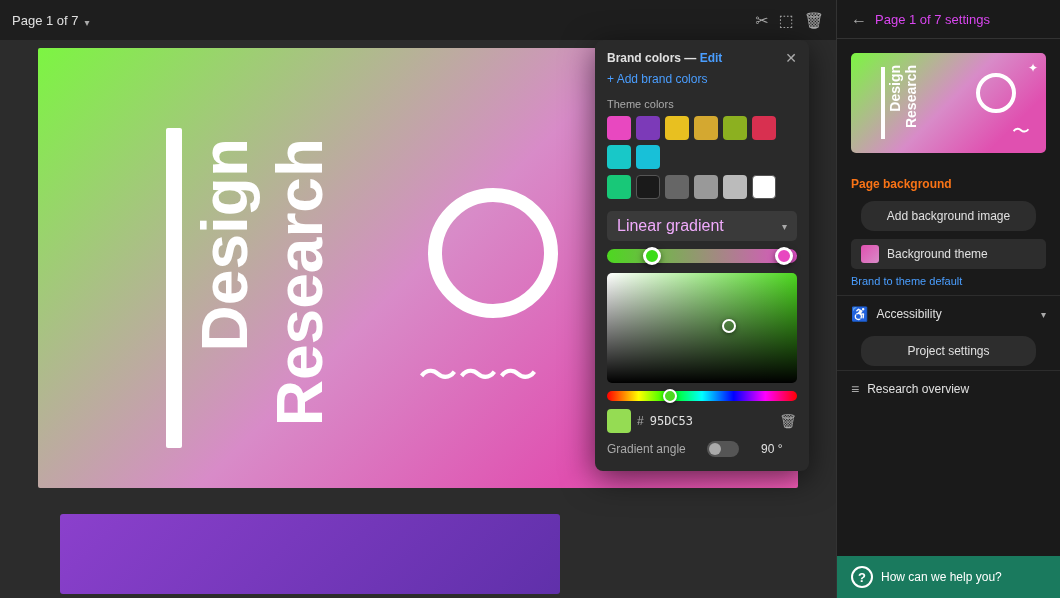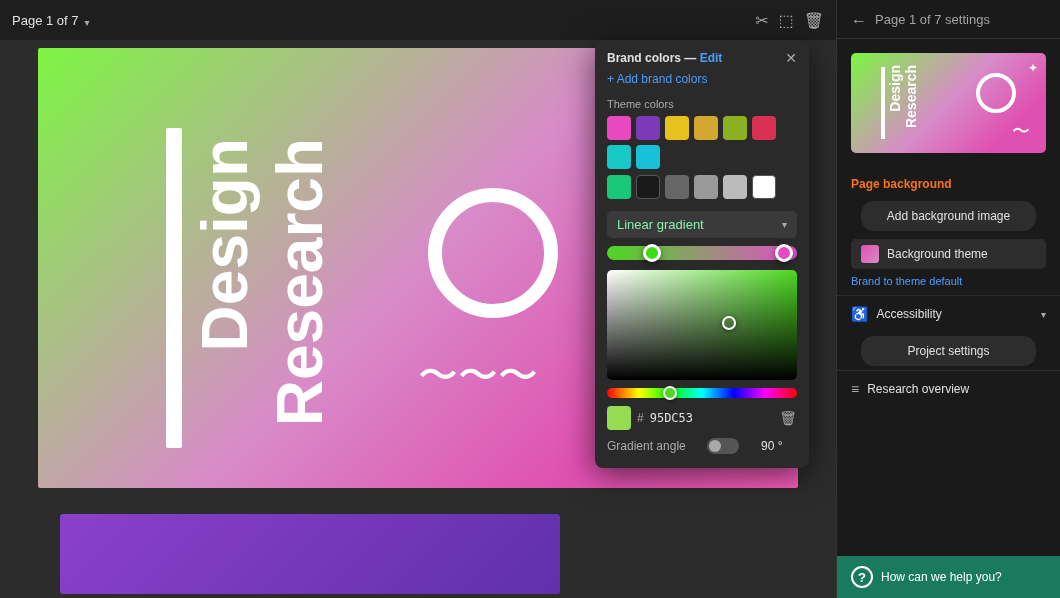--- a/index.html
+++ b/index.html
@@ -226,22 +226,22 @@
       display: flex;
       align-items: center;
       justify-content: space-between;
       margin: 6px 12px 8px 12px;
       background: #3a3a3a;
       border-radius: 5px;
       padding: 6px 10px;
       cursor: pointer;
     }
     .gradient-dropdown span {
-      color: #86efac;
-      font-size: 13px;
+      color: #f0abfc;
+      font-size: 16px;
     }
     .gradient-dropdown .arrow { color: #aaa; font-size: 10px; }
 
     
     .gradient-slider-track {
       position: relative;
       height: 14px;
       margin: 0 12px 10px 12px;
       border-radius: 7px;
       background: linear-gradient(to right, #4dd820, #e050c8);
@@ -395,21 +395,21 @@
       gap: 8px;
       padding: 10px 14px;
       border-bottom: 1px solid #333;
     }
     .back-arrow {
       color: #aaa;
       font-size: 16px;
       cursor: pointer;
     }
     .right-panel-title {
-      color: #a3a3a3;
+      color: #d946ef;
       font-size: 13px;
       font-weight: 500;
     }
 
     
     .preview-thumb {
       margin: 14px;
       height: 100px;
       border-radius: 5px;
       overflow: hidden;

